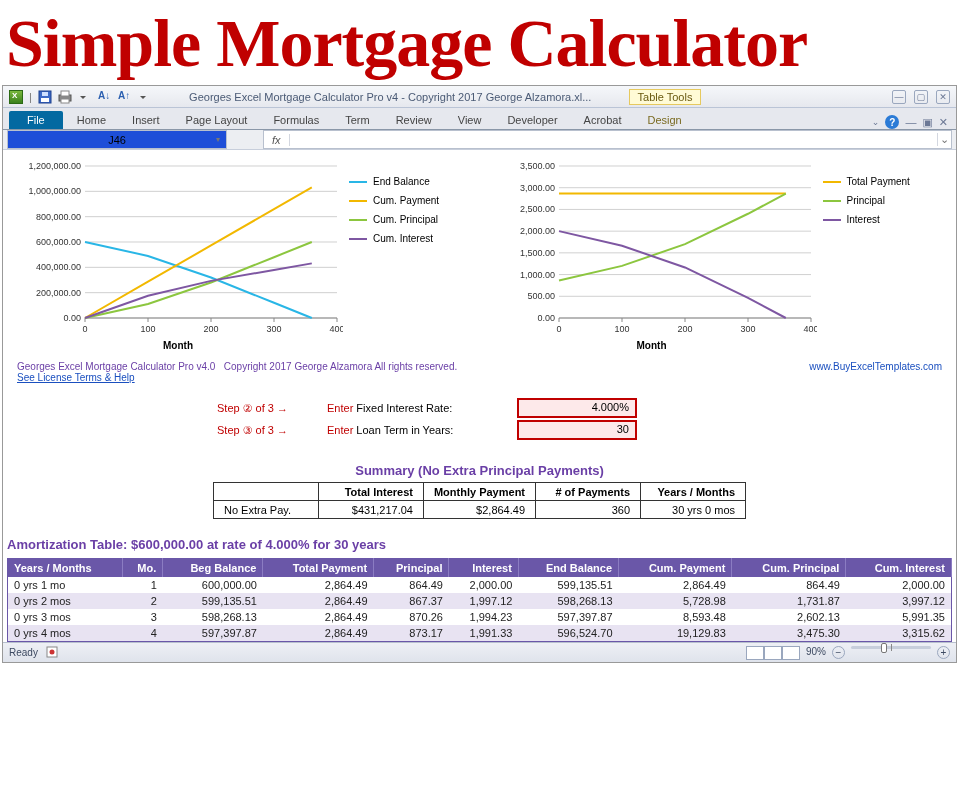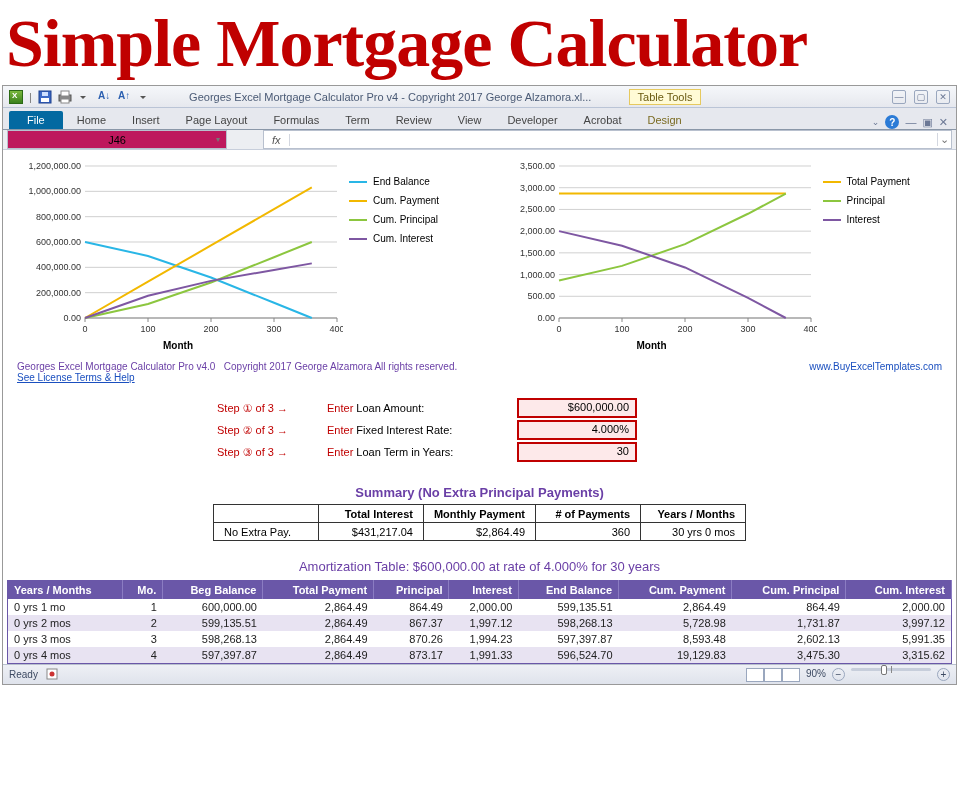--- a/index.html
+++ b/index.html
@@ -24,21 +24,21 @@
   
   .ribbon-tabs { display:flex; align-items:flex-end; height:22px; background:#e6e8ee; padding-left:6px; border-bottom:1px solid #8a97a8; gap:2px;}
   .rtab{ padding:3px 12px; color:#444; cursor:default;}
   .rtab.file{ background:#0369a1; color:#fff; border-radius:2px 2px 0 0; padding:3px 18px;}
   .rtab.ctx{ color:#7a6a20;}
   .ribbon-right{margin-left:auto; display:flex; align-items:center; gap:6px; padding-right:8px; color:#6b7895;}
   .help-circle{width:14px;height:14px;border-radius:50%;background:#2b7bd6;color:#fff;display:flex;align-items:center;justify-content:center;font-size:10px;font-weight:bold;}
   
   
   .fn-bar{ display:flex; align-items:center; height:20px; background:#eceef2; border-bottom:1px solid #c7cedb; }
-  .namebox{ width:220px; display:flex; align-items:center; justify-content:center; border-right:1px solid #c7cedb; height:100%; background:#be185d; margin-left:4px; border:1px solid #b8c0ce; position:relative;}
+  .namebox{ width:220px; display:flex; align-items:center; justify-content:center; border-right:1px solid #c7cedb; height:100%; background:#1d4ed8; margin-left:4px; border:1px solid #b8c0ce; position:relative;}
   .namebox::after{content:"▾"; position:absolute; right:6px; color:#777; font-size:8px;}
   .fx-area{ flex:1; display:flex; align-items:center; background:#fff; border:1px solid #b8c0ce; height:100%; margin:0 4px 0 6px;}
   .fx-lbl{ font-style:italic; padding:0 8px; color:#555; border-right:1px solid #d3d7e0;}
   .fx-expand{ width:14px; color:#777; text-align:center; border-left:1px solid #d3d7e0;}
   
   
   .sheet{ background:#fff; padding:6px 4px 0; }
   
   .charts-row{ display:flex; gap:14px; padding:4px 6px 6px;}
   .chart-panel{ flex:1; display:flex; }
@@ -57,21 +57,21 @@
   .step-label{ color:#c00000; width:110px;}
   .step-enter{ width:190px;}
   .step-enter .red{ color:#c00000;}
   .step-val{ width:120px; border:2px solid #c00000; background:#fde9ea; text-align:right; padding:1px 6px; height:20px;}
   
   .summary-hdr{ text-align:center; color:#6a3fa6; font-weight:bold; font-size:13px; padding:12px 0 4px;}
   .summary-tbl{ margin:0 auto; border-collapse:collapse; font-size:11px;}
   .summary-tbl th,.summary-tbl td{ border:1px solid #333; padding:2px 10px; text-align:right; height:18px; min-width:105px;}
   .summary-tbl td:first-child{text-align:left;}
   
-  .amort-hdr{ text-align:center; color:#6a3fa6; font-weight:normal; font-size:13px; padding:18px 0 6px;}
+  .amort-hdr{ text-align:left; color:#6a3fa6; font-weight:bold; font-size:13px; padding:18px 0 6px;}
   
   .amort-tbl{ width:100%; border-collapse:collapse; font-size:11px; border:1px solid #6a57a8;}
   .amort-tbl thead th{ background:#6a57a8; color:#fff; font-weight:bold; padding:3px 6px; text-align:right; border-right:1px solid #8b7cc2;}
   .amort-tbl thead th:first-child{text-align:left;}
   .amort-tbl tbody td{ padding:2px 6px; text-align:right; color:#222;}
   .amort-tbl tbody td:first-child{text-align:left;}
   .amort-tbl tbody tr:nth-child(even){ background:#e8e3f2;}
   .amort-tbl tbody tr:nth-child(odd){ background:#fff;}
   
   
@@ -277,25 +277,20 @@
     <div class="footnote-row">
       <div class="fn-left">
         <span>Georges Excel Mortgage Calculator Pro v4.0</span>&nbsp;&nbsp;&nbsp;<span>Copyright 2017  George Alzamora  All rights reserved.</span><br>
         <span class="fn-link">See License Terms &amp; Help</span>
       </div>
       <div class="fn-right">www.BuyExcelTemplates.com</div>
     </div>
 
     <div class="steps" id="steps">
         <div class="step-row">
-    <span class="step-label">Step ① of 3 →</span>
-    <span class="step-enter"><span class="red">Enter</span> Loan Amount:</span>
-    <span class="step-val">$600,000.00</span>
-  </div>
-        <div class="step-row">
     <span class="step-label">Step ② of 3 →</span>
     <span class="step-enter"><span class="red">Enter</span> Fixed Interest Rate:</span>
     <span class="step-val">4.000%</span>
   </div>
         <div class="step-row">
     <span class="step-label">Step ③ of 3 →</span>
     <span class="step-enter"><span class="red">Enter</span> Loan Term in Years:</span>
     <span class="step-val">30</span>
   </div>
       </div>

